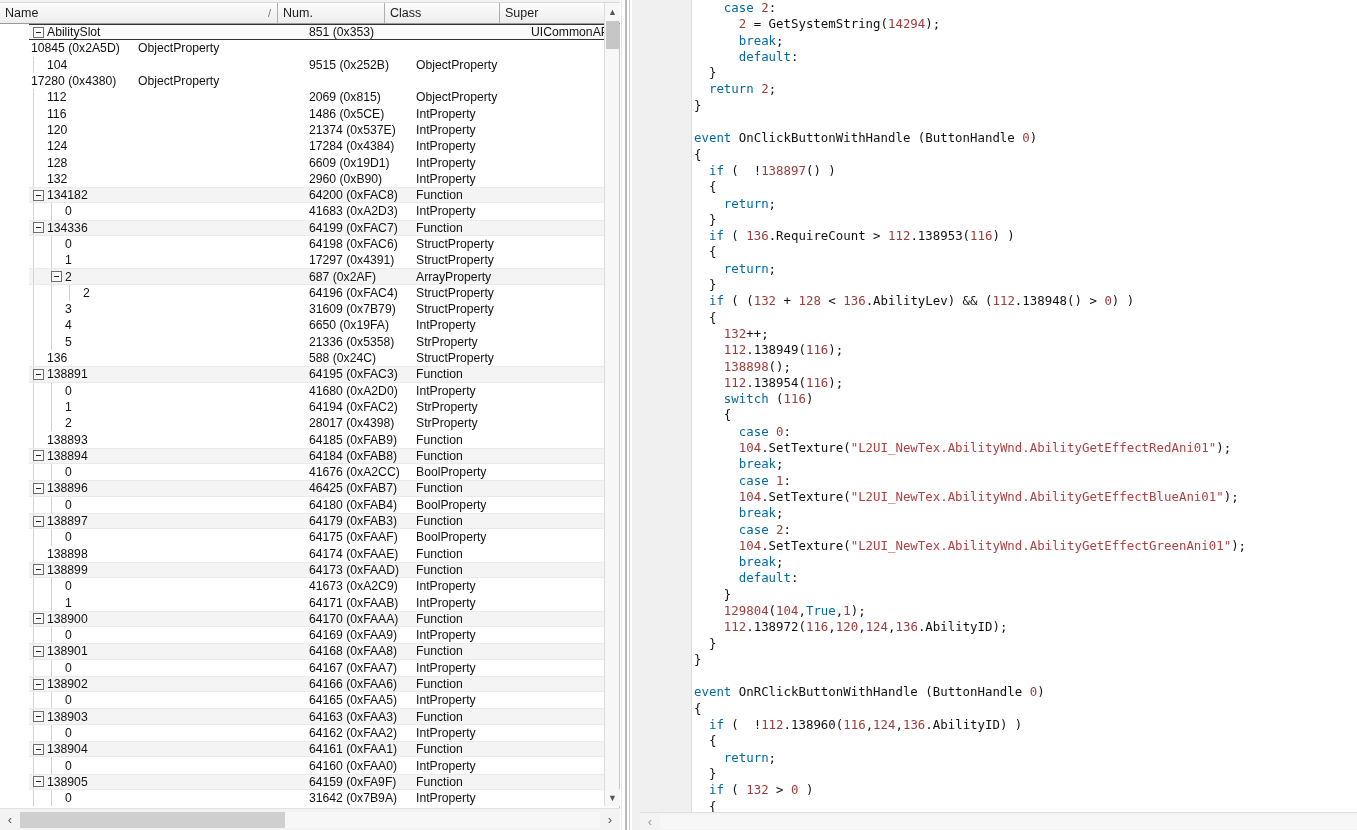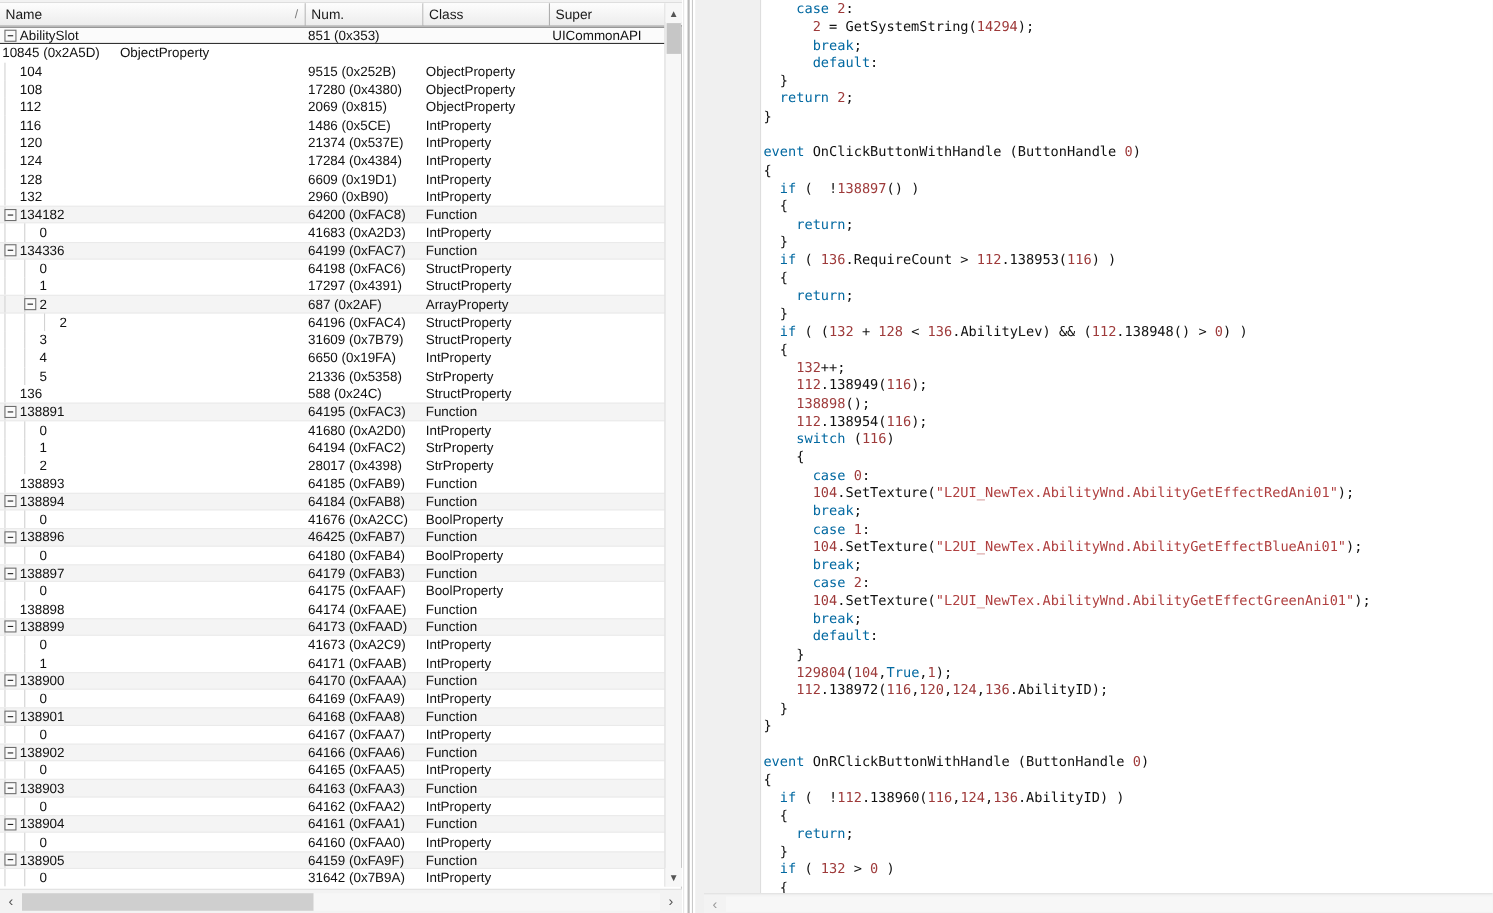--- a/index.html
+++ b/index.html
@@ -31,21 +31,21 @@
     font-size: 12.5px; color: #1a1a1a; padding-left: 5px;
     border-right: 1px solid #aeaeae;
     background: linear-gradient(to bottom,#fdfdfd 0%,#f4f4f4 55%,#ececec 100%);
     white-space: nowrap; overflow: hidden;
     display:flex; align-items:center; justify-content:space-between;
   }
   .hdr-sort { font-size: 11px; color: #777; padding-right: 6px; }
 
   #tree-body {
     position: absolute; left: 0; top: 24px; width: 605px; height: 782px;
-    background: #fff; overflow: hidden;
+    background: #fff; overflow: hidden; padding-left: 29px;
   }
   .row {
     position: relative; height: 16.3px; width: 605px;
     display: flex; align-items: center;
     font-size: 12.2px; color: #111;
     white-space: nowrap;
   }
   .row.alt { background: #f4f4f4; border-top: 1px solid #eaeaea; border-bottom: 1px solid #eaeaea; }
   .row.sel {
     background: #fbfbfb;
@@ -171,26 +171,20 @@
             <div class="guide" style="left: 4px;"></div>
             <div style="width: 4px; flex: 0 0 auto;"></div>
             <span style="width: 14px; flex: 0 0 14px; display: inline-block;"></span>
             <span class="lbl">104</span>
           </div>
           <div class="c-num">9515 (0x252B)</div>
           <div class="c-cls">ObjectProperty</div>
           <div class="c-sup"></div>
         </div>
         <div class="row">
-          <div class="c-name">
-            <div class="guide" style="left: 4px;"></div>
-            <div style="width: 4px; flex: 0 0 auto;"></div>
-            <span style="width: 14px; flex: 0 0 14px; display: inline-block;"></span>
-            <span class="lbl">108</span>
-          </div>
           <div class="c-num">17280 (0x4380)</div>
           <div class="c-cls">ObjectProperty</div>
           <div class="c-sup"></div>
         </div>
         <div class="row">
           <div class="c-name">
             <div class="guide" style="left: 4px;"></div>
             <div style="width: 4px; flex: 0 0 auto;"></div>
             <span style="width: 14px; flex: 0 0 14px; display: inline-block;"></span>
             <span class="lbl">112</span>

